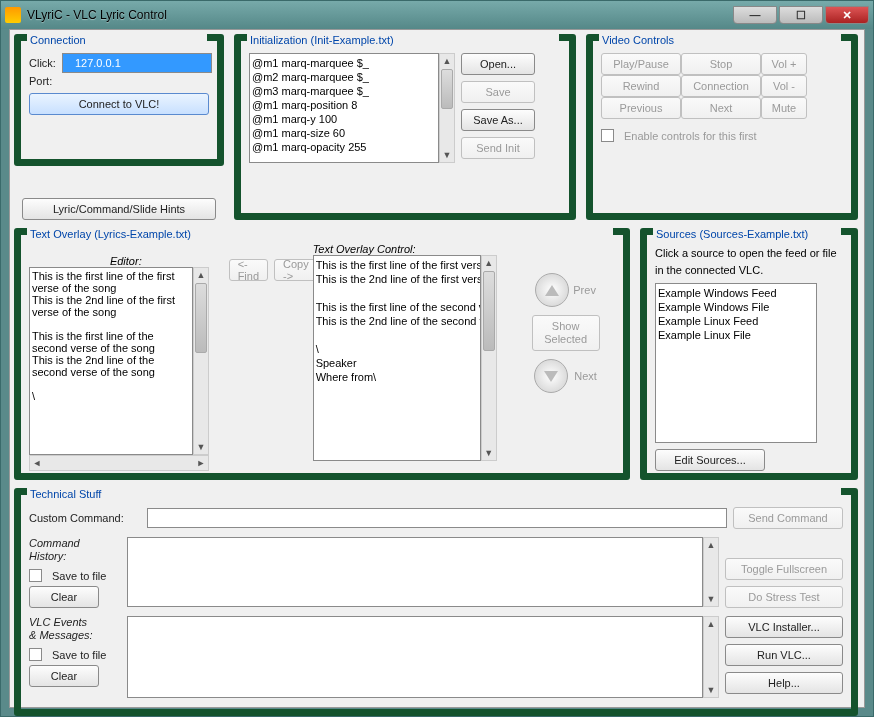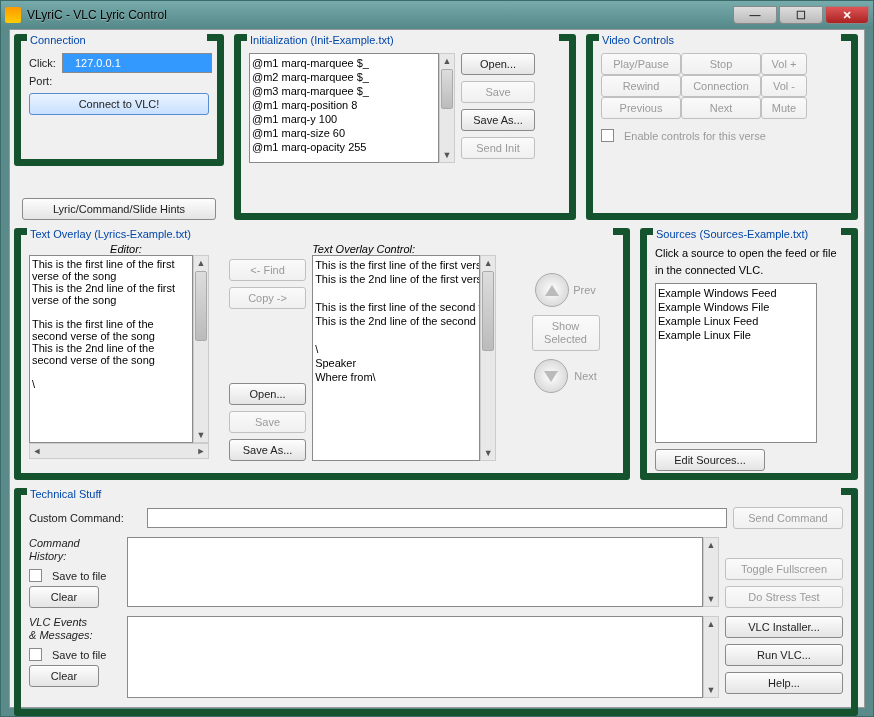--- a/index.html
+++ b/index.html
@@ -113,29 +113,29 @@
         <div class="btn disabled">Vol +</div>
         <div class="btn disabled">Rewind</div>
         <div class="btn disabled">Connection</div>
         <div class="btn disabled">Vol -</div>
         <div class="btn disabled">Previous</div>
         <div class="btn disabled">Next</div>
         <div class="btn disabled">Mute</div>
       </div>
       <div class="row" style="margin-top:10px;">
         <span class="chk"></span>
-        <span class="label disabled">Enable controls for this verse</span>
+        <span class="label disabled">Enable controls for this first</span>
       </div>
     </div>
 
     <div id="overlay" class="fieldset">
       <div class="legend">Text Overlay (Lyrics-Example.txt)</div>
       <div style="display:flex; gap:6px; margin-top:-10px;">
 
-        <div style="width:196px;">
+        <div style="width:196px;margin-top:12px;">
           <div style="text-align:center; font-style:italic;">Editor:</div>
           <div style="display:flex;">
             <textarea style="width: 164px; height: 188px;">This is the first line of the first verse of the song
 This is the 2nd line of the first verse of the song
 
 This is the first line of the second verse of the song
 This is the 2nd line of the second verse of the song
 
 \</textarea>
             <div class="vscroll" style="height:188px;">
@@ -145,21 +145,21 @@
               <div class="arrow">▼</div>
             </div>
           </div>
           <div class="hscroll" style="width:180px;">
             <div class="arrow">◄</div>
               <div style="flex:1"></div>
               <div class="arrow">►</div>
           </div>
         </div>
 
-        <div style="width:78px; display:flex; flex-direction:column; gap:6px; padding-top:16px;">
+        <div style="width:78px; display:flex; flex-direction:row; gap:6px; padding-top:16px;">
           <div class="btn disabled">&lt;- Find</div>
           <div class="btn disabled">Copy -&gt;</div>
           <div style="flex:1"></div>
           <div class="btn">Open...</div>
           <div class="btn disabled">Save</div>
           <div class="btn">Save As...</div>
         </div>
 
         <div style="width:200px;">
           <div style="text-align:left; font-style:italic;">Text Overlay Control:</div>

